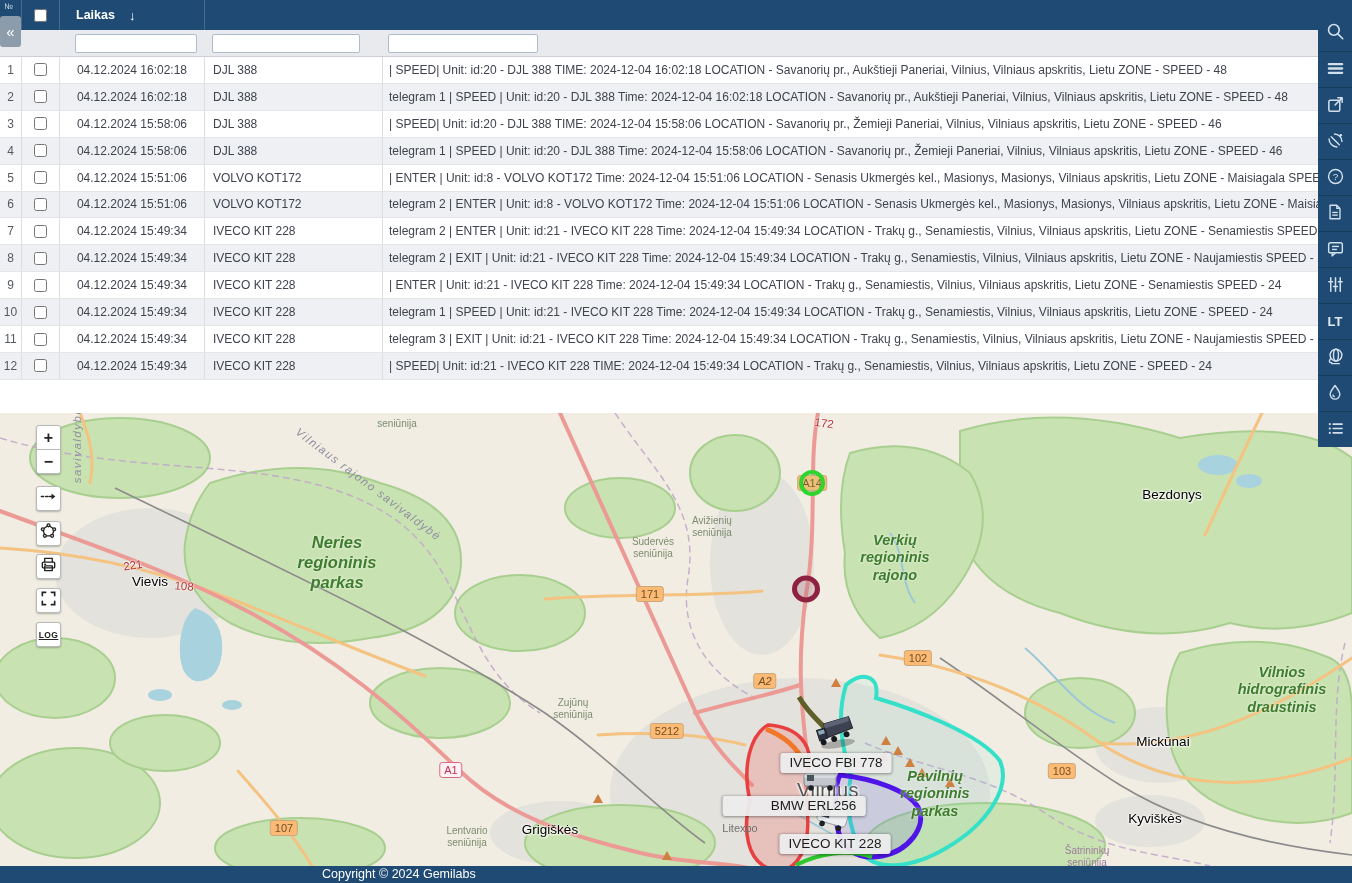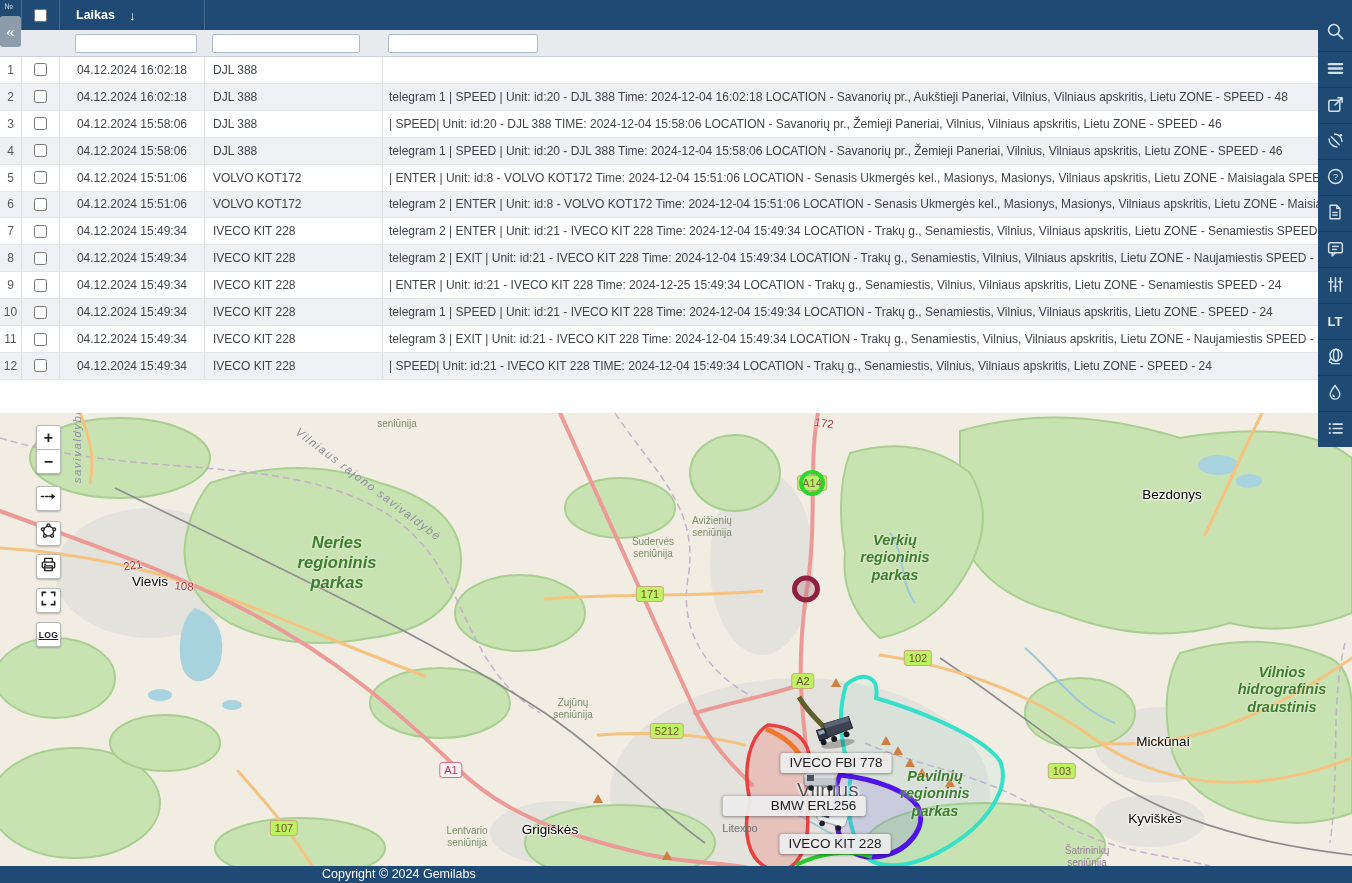--- a/index.html
+++ b/index.html
@@ -61,21 +61,21 @@
   .town{color:#000000;font-size:13.5px;text-shadow:0 0 3px #fff,0 0 3px #fff,1px 1px 2px #fff}
   .city{font-size:20px;color:#555;letter-spacing:.5px;
         text-shadow:0 0 3px #fff,0 0 3px #fff,1px 1px 2px #fff}
   .park{color:#3e7c2e;font-size:14.5px;font-style:italic;font-weight:600;
         text-shadow:0 0 3px rgba(255,255,255,.8)}
   .park.big{font-size:16.5px}
   .district{color:#7d8d6f;font-size:10px;}
   .district.purple{color:#9b7d9b}
   .boundary{color:#8f8fa0;font-size:11.5px;font-style:italic;letter-spacing:1.5px;white-space:nowrap}
   .poi{color:#6f6f6f;font-size:11px}
-  .ref{background:#bef264;border:1px solid #c9a87c;color:#6e5126;font-size:11px;line-height:14px;
+  .ref{background:#fdba74;border:1px solid #c9a87c;color:#6e5126;font-size:11px;line-height:14px;
         padding:0 4px;border-radius:3px;white-space:nowrap}
   .ref.motorway{background:#fff0f4;border-color:#d96a85;color:#c23352}
   .road-ref{color:#b23434;font-size:11.5px;text-shadow:0 0 2px #fff,0 0 2px #fff}
   .pill{background:rgba(236,236,236,.95);border-radius:3px;color:#1c1c1c;font-size:13.5px;
         padding:2px 9px;box-shadow:0 1px 3px rgba(0,0,0,.4);z-index:4;white-space:nowrap}
   .ring{position:absolute;transform:translate(-50%,-50%);border-radius:50%;z-index:3}
   .ring.green{width:26px;height:26px;border:4px solid #2fd42f;background:rgba(140,220,140,.15)}
   .ring.maroon{width:28px;height:27px;border:5px solid #8e2040;background:rgba(170,110,130,.3)}
   .vehicle{position:absolute;transform:translate(-50%,-50%);z-index:3;pointer-events:none}
 
@@ -139,20 +139,21 @@
     </div>
     <div class="tbody">
 
         <div class="trow">
           <div class="cell c-num">1</div>
           <div class="cell c-check">
             <input type="checkbox" style="">
           </div>
           <div class="cell c-time">04.12.2024 16:02:18</div>
           <div class="cell c-obj">DJL 388</div>
+          <div class="cell c-msg">| SPEED| Unit: id:20 - DJL 388 TIME: 2024-12-04 16:02:18 LOCATION - Savanorių pr., Aukštieji Paneriai, Vilnius, Vilniaus apskritis, Lietu ZONE - SPEED - 48</div>
         </div>
 
         <div class="trow">
           <div class="cell c-num">2</div>
           <div class="cell c-check">
             <input type="checkbox" style="">
           </div>
           <div class="cell c-time">04.12.2024 16:02:18</div>
           <div class="cell c-obj">DJL 388</div>
           <div class="cell c-msg">telegram 1 | SPEED | Unit: id:20 - DJL 388 Time: 2024-12-04 16:02:18 LOCATION - Savanorių pr., Aukštieji Paneriai, Vilnius, Vilniaus apskritis, Lietu ZONE - SPEED - 48</div>
@@ -218,21 +219,21 @@
           <div class="cell c-msg">telegram 2 | EXIT | Unit: id:21 - IVECO KIT 228 Time: 2024-12-04 15:49:34 LOCATION - Trakų g., Senamiestis, Vilnius, Vilniaus apskritis, Lietu ZONE - Naujamiestis SPEED - 24</div>
         </div>
 
         <div class="trow">
           <div class="cell c-num">9</div>
           <div class="cell c-check">
             <input type="checkbox" style="">
           </div>
           <div class="cell c-time">04.12.2024 15:49:34</div>
           <div class="cell c-obj">IVECO KIT 228</div>
-          <div class="cell c-msg">| ENTER | Unit: id:21 - IVECO KIT 228 Time: 2024-12-25 15:49:34 LOCATION - Trakų g., Senamiestis, Vilnius, Vilniaus apskritis, Lietu ZONE - Senamiestis SPEED - 24</div>
+          <div class="cell c-msg">| ENTER | Unit: id:21 - IVECO KIT 228 Time: 2024-12-04 15:49:34 LOCATION - Trakų g., Senamiestis, Vilnius, Vilniaus apskritis, Lietu ZONE - Senamiestis SPEED - 24</div>
         </div>
 
         <div class="trow">
           <div class="cell c-num">10</div>
           <div class="cell c-check">
             <input type="checkbox" style="">
           </div>
           <div class="cell c-time">04.12.2024 15:49:34</div>
           <div class="cell c-obj">IVECO KIT 228</div>
           <div class="cell c-msg">telegram 1 | SPEED | Unit: id:21 - IVECO KIT 228 Time: 2024-12-04 15:49:34 LOCATION - Trakų g., Senamiestis, Vilnius, Vilniaus apskritis, Lietu ZONE - SPEED - 24</div>
@@ -376,21 +377,21 @@
     <div class="ring green" style="left:812px;top:70px"></div>
     <div class="ring maroon" style="left:806px;top:176px"></div>
 
     <div>
 
     <div class="maplabel park big" style="left: 337px; top: 150px;"><span>Neries
 regioninis
 parkas</span></div>
         <div class="maplabel park" style="left: 895px; top: 145px;"><span>Verkių
 regioninis
-parkas</span></div>
+rajono</span></div>
         <div class="maplabel park" style="left: 935px; top: 381px; font-style: italic;"><span>Pavilnių
 regioninis
 parkas</span></div>
         <div class="maplabel park" style="left: 1282px; top: 277px;"><span>Vilnios
 hidrografinis
 draustinis</span></div>
         <div class="maplabel district" style="left: 712px; top: 114px;"><span>Avižienių
 seniūnija</span></div>
         <div class="maplabel district" style="left: 653px; top: 135px;"><span>Sudervės
 seniūnija</span></div>
@@ -412,21 +413,21 @@
         <div class="maplabel town" style="left: 1163px; top: 329px;"><span>Mickūnai</span></div>
         <div class="maplabel town" style="left: 1155px; top: 406px;"><span>Kyviškės</span></div>
         <div class="maplabel town" style="left: 550px; top: 417px;"><span>Grigiškės</span></div>
       </div>
     <div class="maplabel city" style="left:828px;top:377px">Vilnius</div>
     <div>
 
     <div class="maplabel ref" style="left: 812px; top: 70px;"><span>A14</span></div>
         <div class="maplabel ref" style="left: 650px; top: 181px;"><span>171</span></div>
         <div class="maplabel ref" style="left: 918px; top: 245px;"><span>102</span></div>
-        <div class="maplabel ref" style="left: 803px; top: 268px;"><span>A2</span></div>
+        <div class="maplabel ref" style="left: 765px; top: 268px; font-style: italic;"><span>A2</span></div>
         <div class="maplabel ref" style="left: 667px; top: 318px;"><span>5212</span></div>
         <div class="maplabel ref motorway" style="left: 451px; top: 357px;"><span>A1</span></div>
         <div class="maplabel ref" style="left: 1062px; top: 358px;"><span>103</span></div>
         <div class="maplabel ref" style="left: 284px; top: 415px;"><span>107</span></div>
       </div>
     <div>
 
     <div class="maplabel road-ref" style="left: 824px; top: 11px; transform: translate(-50%, -50%) rotate(8deg);"><span>172</span></div>
         <div class="maplabel road-ref" style="left: 133px; top: 153px; transform: translate(-50%, -50%) rotate(-8deg);"><span>221</span></div>
         <div class="maplabel road-ref" style="left: 184px; top: 174px; transform: translate(-50%, -50%) rotate(5deg);"><span>108</span></div>

